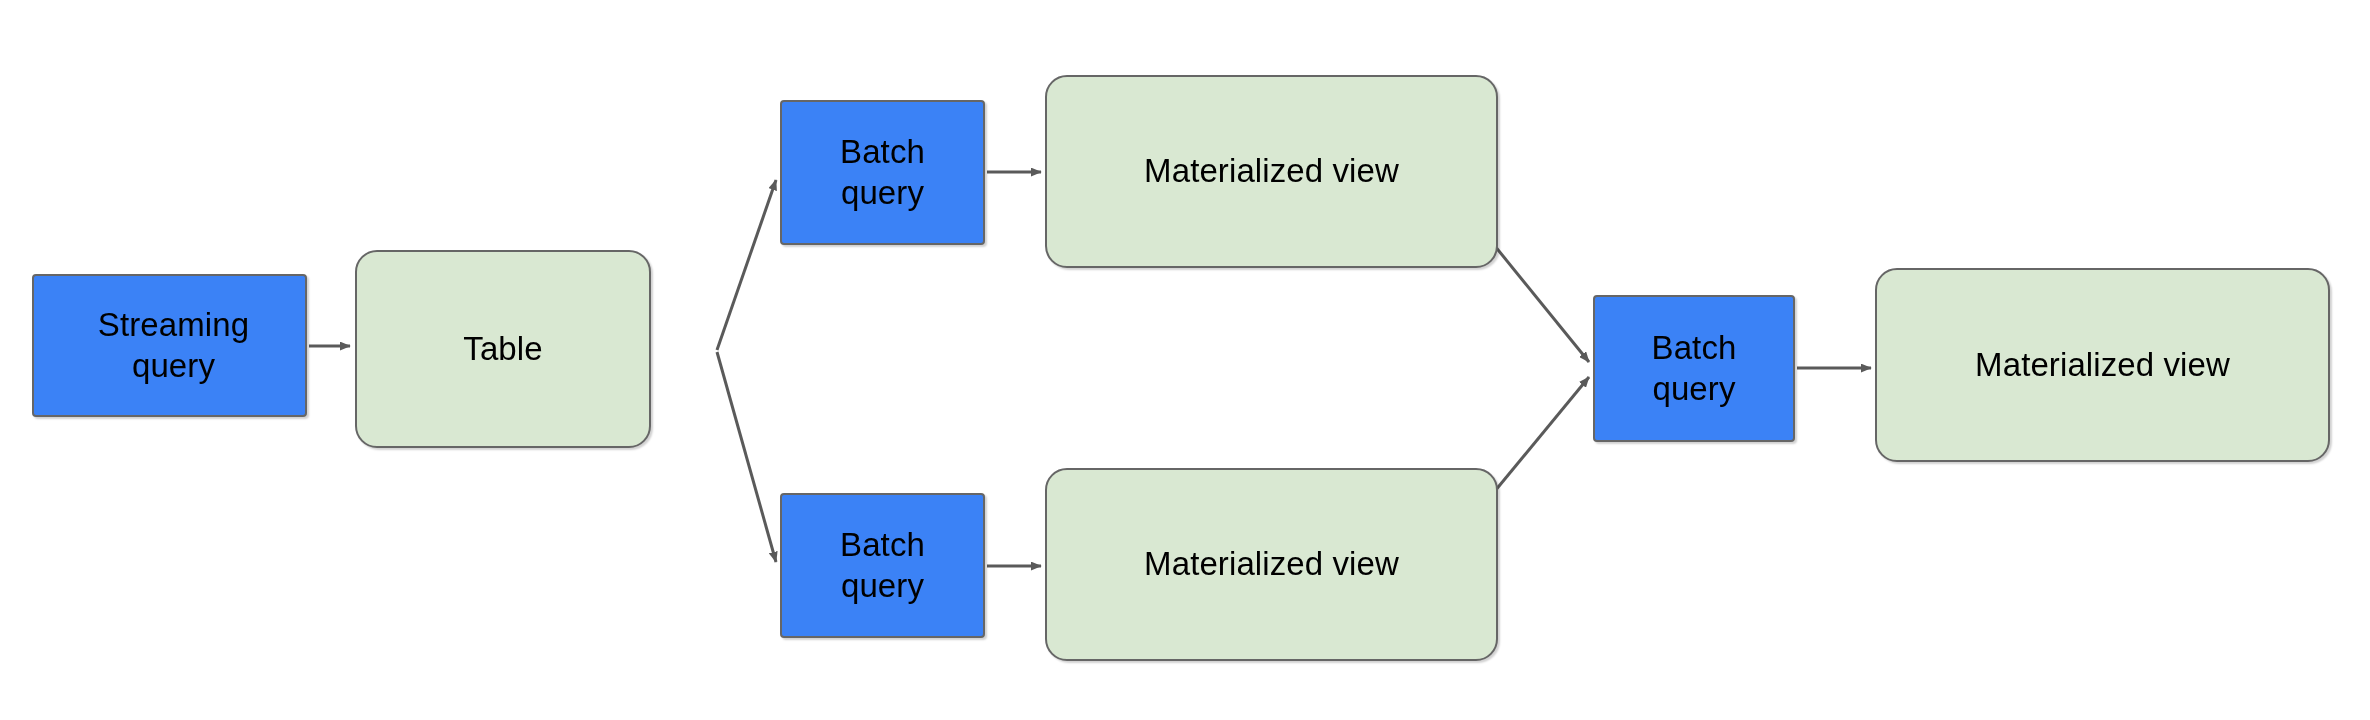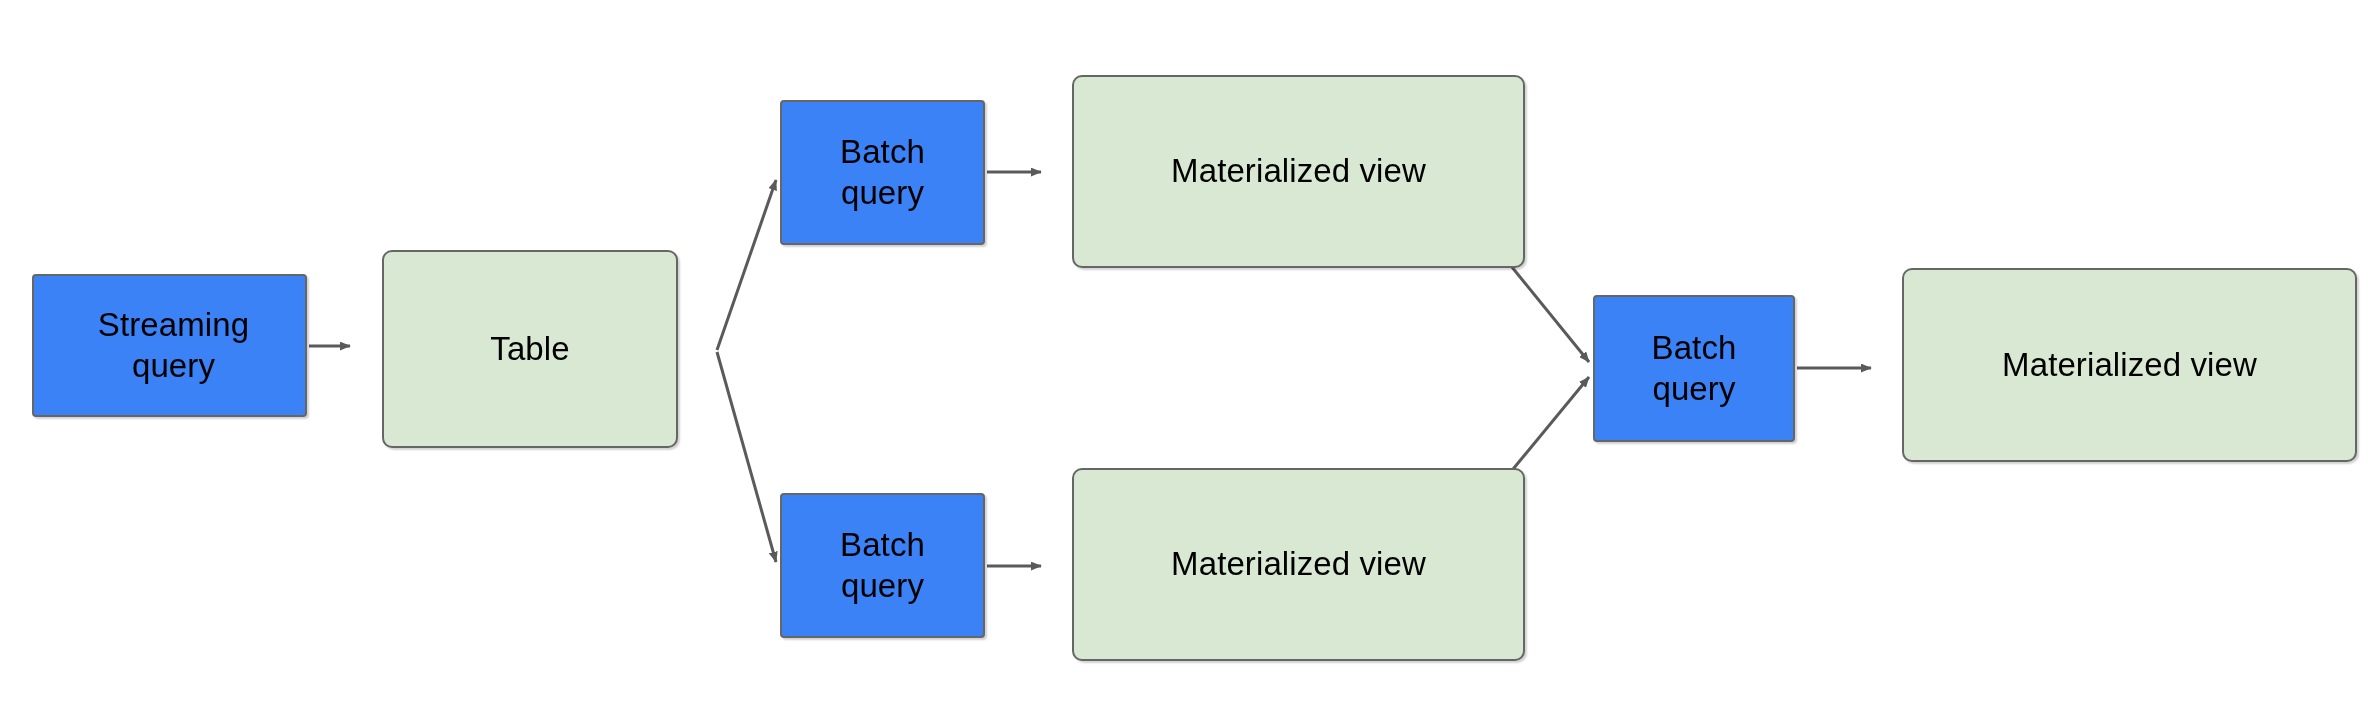--- a/index.html
+++ b/index.html
@@ -41,22 +41,21 @@
     letter-spacing: 0.1px;
     border: 2px solid #666666;
     box-shadow: 2px 2px 2px rgba(0,0,0,0.18);
   }
   .node-process {
     background: #3b82f6;
     border-radius: 4px;
   }
   .node-store {
     background: #d9e8d2;
-    border-radius: 10px;
-    margin-left: 27px;
+    border-radius: 22px;
   }
   .node-label {
     display: block;
     white-space: pre-line;
     padding: 0 6px;
   }
 </style>
 </head>
 <body>
 

